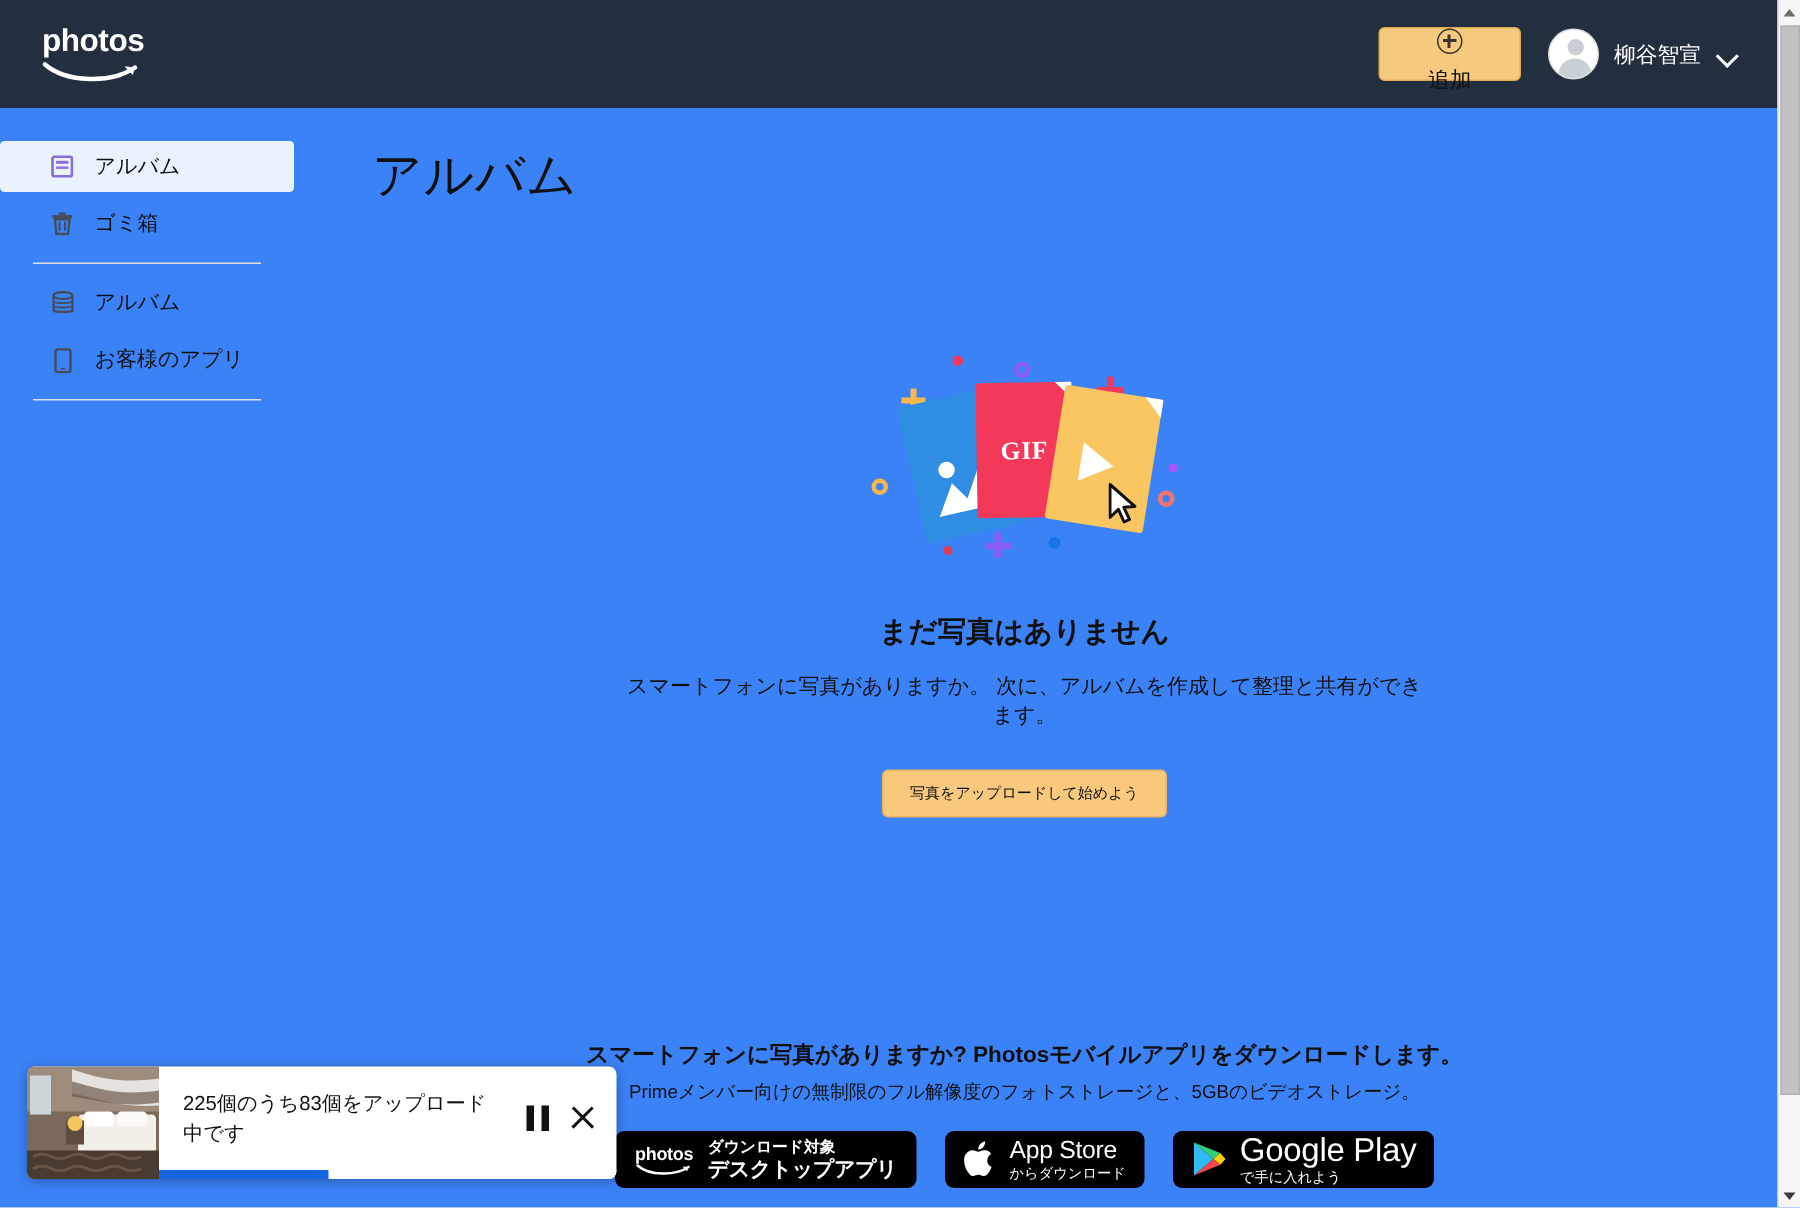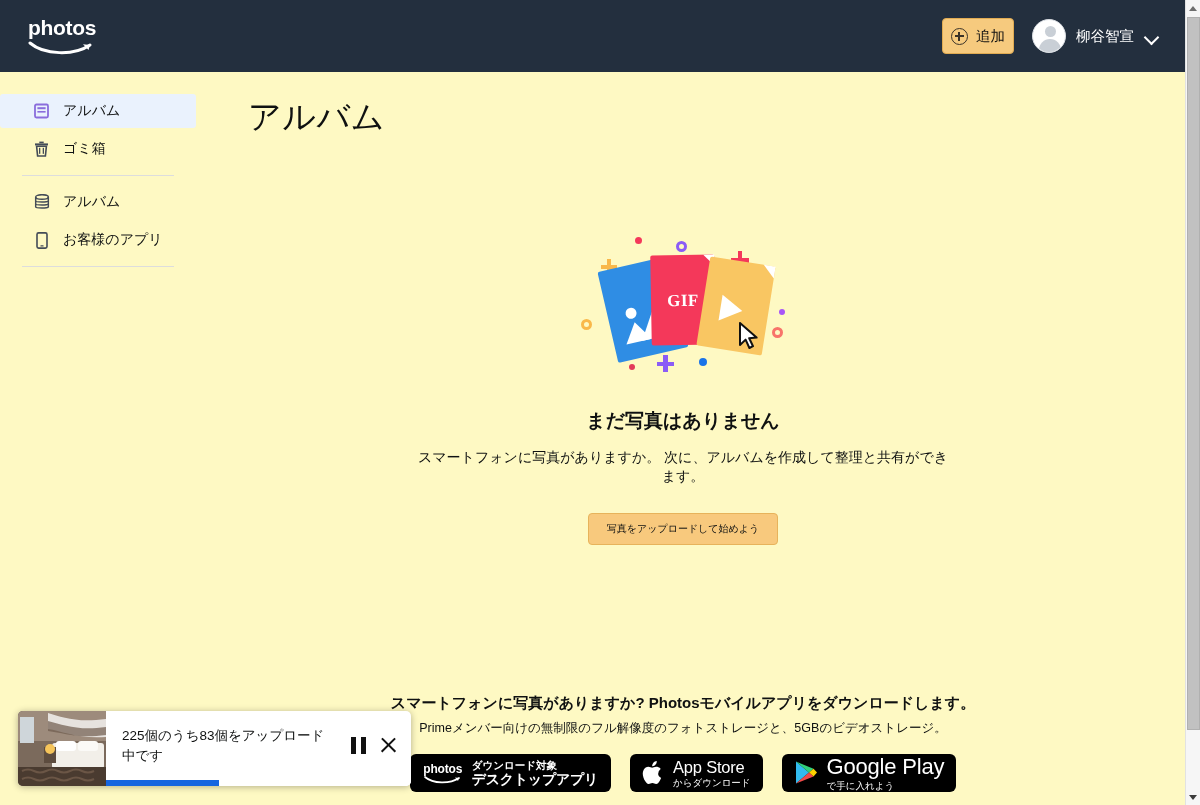--- a/index.html
+++ b/index.html
@@ -7,21 +7,21 @@
     margin: 0; padding: 0;
     width: 1200px; height: 805px;
     overflow: hidden;
     background: #ffffff;
     font-family: "Liberation Sans", "DejaVu Sans", sans-serif;
   }
   #app {
     position: relative;
     width: 1200px;
     height: 805px;
-    background: #fef9c3;
+    background: #3b82f6;
   }
 
   
   .header {
     position: absolute;
     top: 0; left: 0;
     width: 1185px;
     height: 72px;
     background: #232f3e;
     display: flex;
@@ -52,28 +52,29 @@
     display: flex;
     align-items: center;
     gap: 18px;
     padding-right: 26px;
   }
   .add-button {
     background: #f6ca7e;
     border: 1px solid #e0ab52;
     border-radius: 4px;
     height: 36px;
-    padding: 0 8px;
+    padding: 0 32px;
     display: flex;
     align-items: center;
     gap: 8px;
     cursor: pointer;
     color: #111111;
     font-size: 14.5px;
     font-weight: 500;
+    flex-direction: column;
   }
   .plus-circle {
     width: 17px; height: 17px;
     border-radius: 50%;
     border: 1.6px solid #3b3328;
     position: relative;
     flex: none;
   }
   .plus-circle::before, .plus-circle::after {
     content: "";

